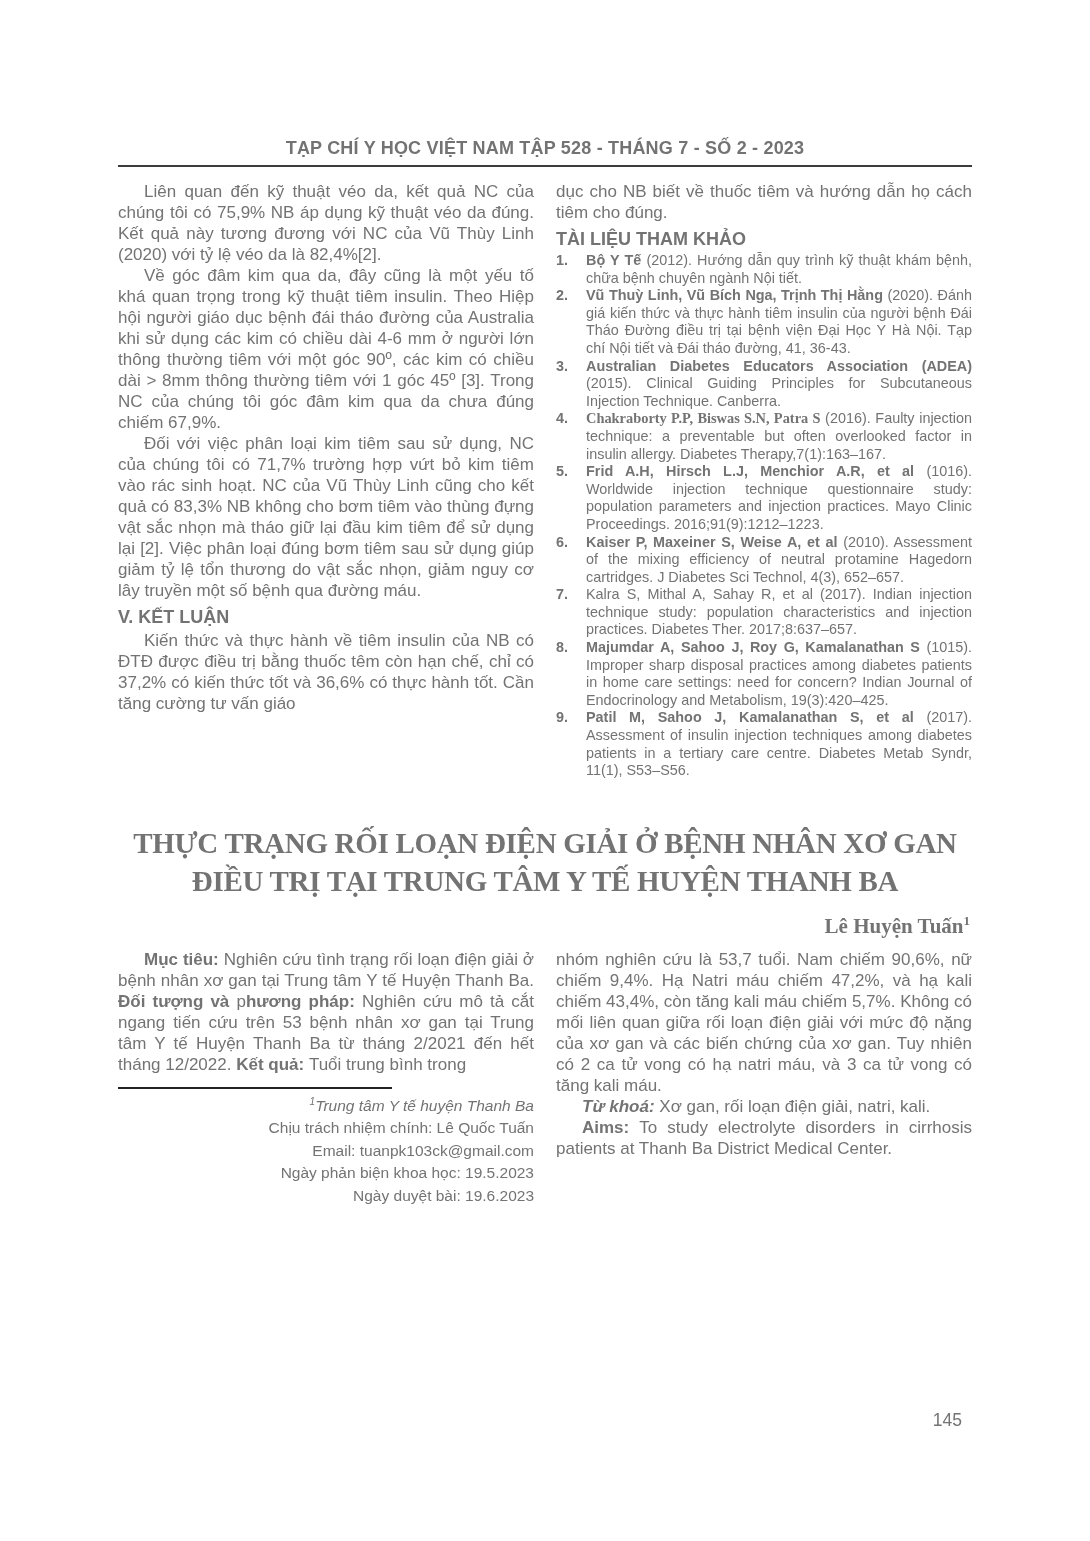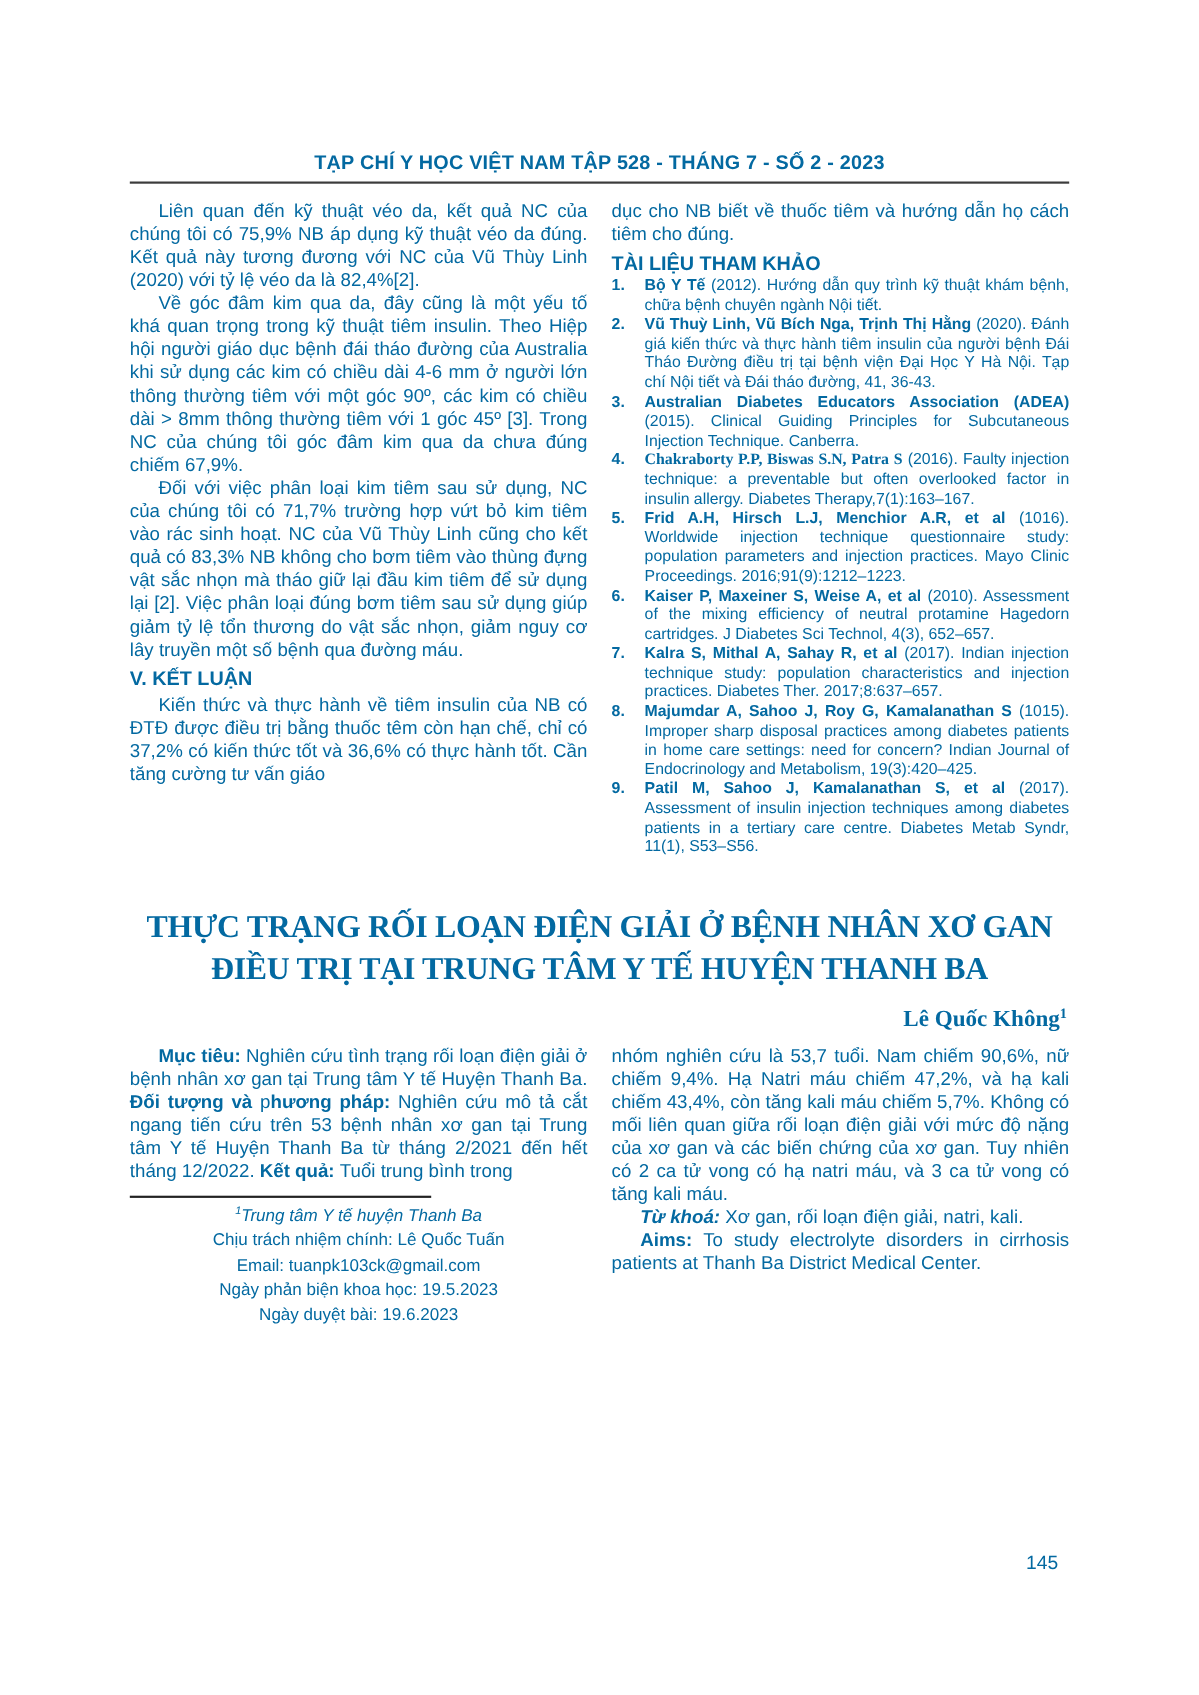--- a/index.html
+++ b/index.html
@@ -4,21 +4,21 @@
 <style>
   html,body { margin:0; padding:0; background:#e8e8e8; }
   .page {
     position:relative;
     width:1090px; height:1541px;
     margin:0 auto;
     background:#ffffff;
     box-sizing:border-box;
     padding:138px 118px 0 118px;
     font-family:"Liberation Sans", sans-serif;
-    color:#0369a1;
+    color:#737373;
     overflow:hidden;
   }
   .journal-header {
     text-align:center;
     font-weight:700;
     font-size:18px;
     letter-spacing:0.2px;
     padding-bottom:6px;
     border-bottom:2px solid #3c3c3c;
     margin-bottom:14px;
@@ -50,21 +50,21 @@
     text-align:right;
     font-family:"Liberation Serif", serif;
     font-weight:700;
     font-size:21px;
     margin:14px 2px 10px 0;
   }
   .author-line sup { font-size:13px; }
   
   .footnote { margin-top:12px; text-align:left; }
   .fn-divider { width:274px; border-top:2px solid #222; margin:6px 0 6px 0; }
-  .fn-line { font-size:15.5px; line-height:22.5px; text-align:center; text-indent:0; margin:0; }
+  .fn-line { font-size:15.5px; line-height:22.5px; text-align:right; text-indent:0; margin:0; }
   .fn-line sup { font-size:10px; }
   
   .eng-title {
     font-weight:700; font-size:18.5px; line-height:24px;
     text-align:center; padding:0 14px; text-indent:0; margin:1px 0;
   }
   .page-number { position:absolute; top:1410px; right:128px; font-size:17.5px; }
   sup { line-height:0; }
 </style>
 </head>
@@ -105,40 +105,40 @@
         <div class="ref">
           <span class="ref-num">5.</span>
           <span class="ref-body"><span style="font-weight: 700;">Frid A.H, Hirsch L.J, Menchior A.R, et al</span><span> (1016). Worldwide injection technique questionnaire study: population parameters and injection practices. Mayo Clinic Proceedings. 2016;91(9):1212–1223.</span></span>
         </div>
         <div class="ref">
           <span class="ref-num">6.</span>
           <span class="ref-body"><span style="font-weight: 700;">Kaiser P, Maxeiner S, Weise A, et al</span><span> (2010). Assessment of the mixing efficiency of neutral protamine Hagedorn cartridges. J Diabetes Sci Technol, 4(3), 652–657.</span></span>
         </div>
         <div class="ref">
           <span class="ref-num">7.</span>
-          <span class="ref-body"><span style="font-weight: 700;">Kalra S, Mithal A, Sahay R, et al</span><span> (2017). Indian injection technique study: population characteristics and injection practices. Diabetes Ther. 2017;8:637–657.</span></span>
+          <span class="ref-body"><span style="font-weight: 400;">Kalra S, Mithal A, Sahay R, et al</span><span> (2017). Indian injection technique study: population characteristics and injection practices. Diabetes Ther. 2017;8:637–657.</span></span>
         </div>
         <div class="ref">
           <span class="ref-num">8.</span>
           <span class="ref-body"><span style="font-weight: 700;">Majumdar A, Sahoo J, Roy G, Kamalanathan S</span><span> (1015). Improper sharp disposal practices among diabetes patients in home care settings: need for concern? Indian Journal of Endocrinology and Metabolism, 19(3):420–425.</span></span>
         </div>
         <div class="ref">
           <span class="ref-num">9.</span>
           <span class="ref-body"><span style="font-weight: 700; margin-top: 40px;">Patil M, Sahoo J, Kamalanathan S, et al</span><span> (2017). Assessment of insulin injection techniques among diabetes patients in a tertiary care centre. Diabetes Metab Syndr, 11(1), S53–S56.</span></span>
         </div>
       </div>
     </div>
   </div>
 
   <div class="title-block">
     <div>THỰC TRẠNG RỐI LOẠN ĐIỆN GIẢI Ở BỆNH NHÂN XƠ GAN</div>
     <div>ĐIỀU TRỊ TẠI TRUNG TÂM Y TẾ HUYỆN THANH BA</div>
   </div>
 
-  <div class="author-line"><span>Lê Quốc Không</span><sup>1</sup></div>
+  <div class="author-line"><span>Lê Huyện Tuấn</span><sup>1</sup></div>
 
   <div class="cols">
     <div class="col">
       <p class="body"><span style="font-weight: 700;">Mục tiêu: </span><span>Nghiên cứu tình trạng rối loạn điện giải ở bệnh nhân xơ gan tại Trung tâm Y tế Huyện Thanh Ba. </span><span style="font-weight: 700;">Đối tượng và </span><span>p</span><span style="font-weight: 700;">hương pháp: </span><span>Nghiên cứu mô tả cắt ngang tiến cứu trên 53 bệnh nhân xơ gan tại Trung tâm Y tế Huyện Thanh Ba từ tháng 2/2021 đến hết tháng 12/2022. </span><span style="font-weight: 700;">Kết quả: </span><span>Tuổi trung bình trong</span></p>
       <div class="footnote">
         <div class="fn-divider"></div>
         <p class="fn-line"><sup style="font-style: italic;">1</sup><span style="font-style: italic;">Trung tâm Y tế huyện Thanh Ba</span></p>
         <p class="fn-line">Chịu trách nhiệm chính: Lê Quốc Tuấn</p>
         <p class="fn-line">Email: tuanpk103ck@gmail.com</p>
         <p class="fn-line">Ngày phản biện khoa học: 19.5.2023</p>

